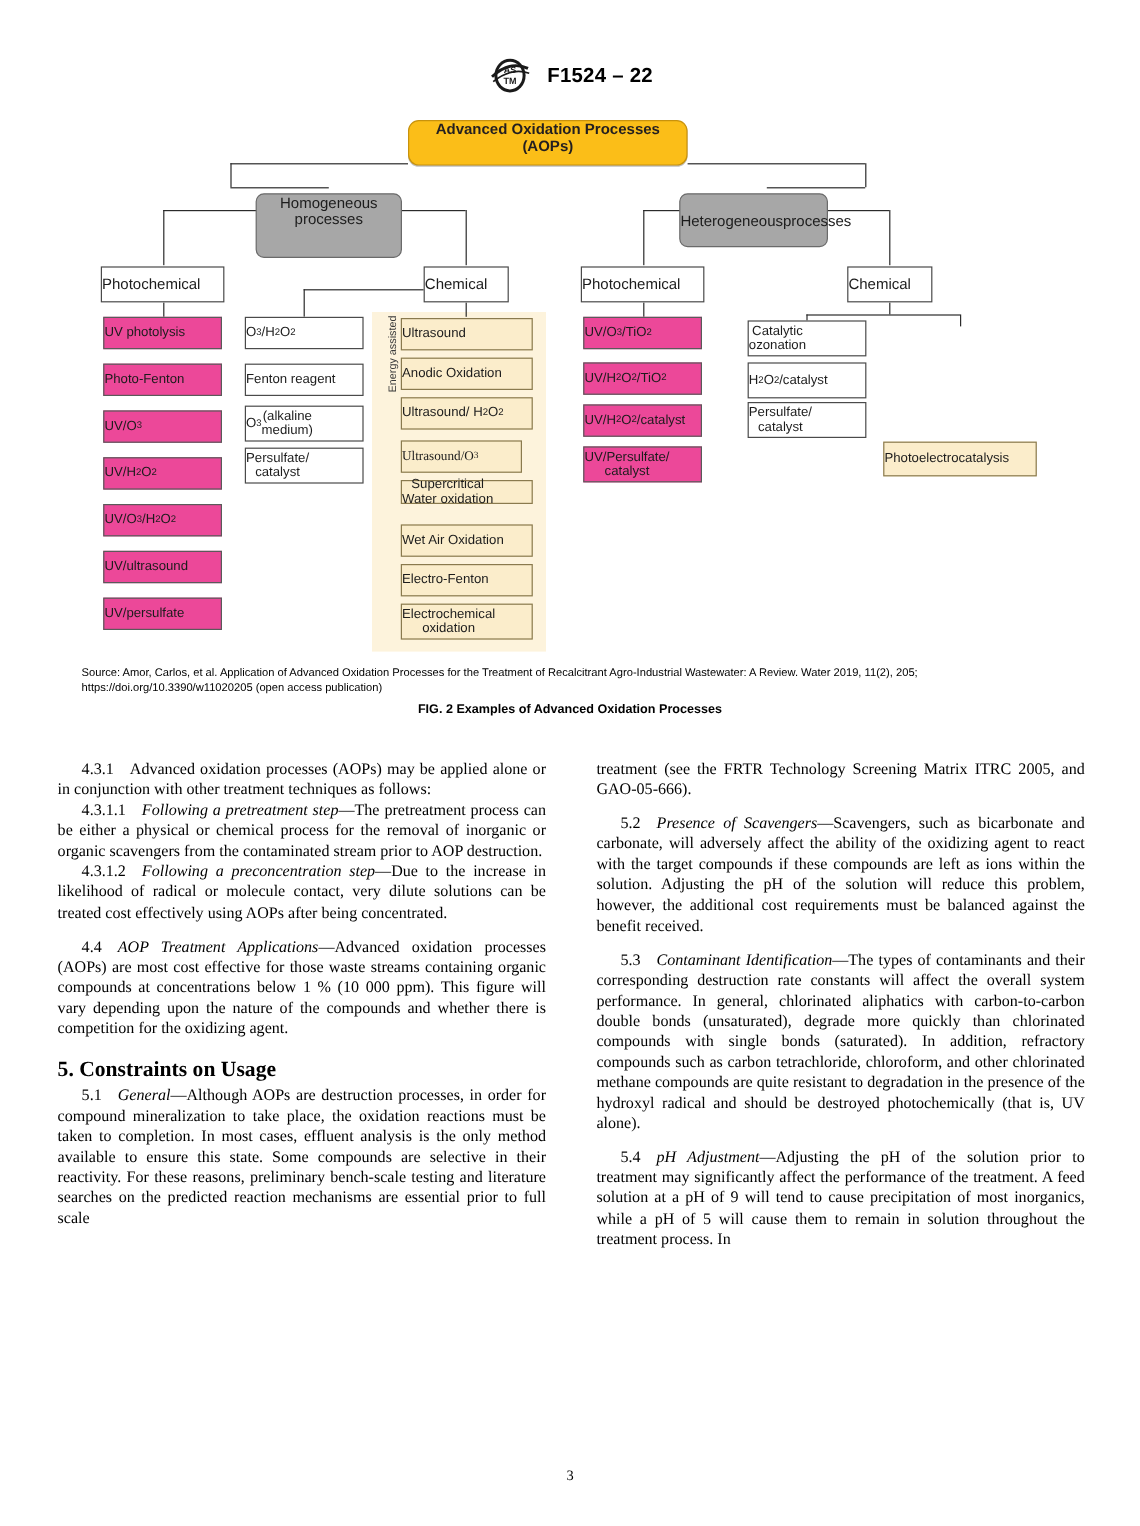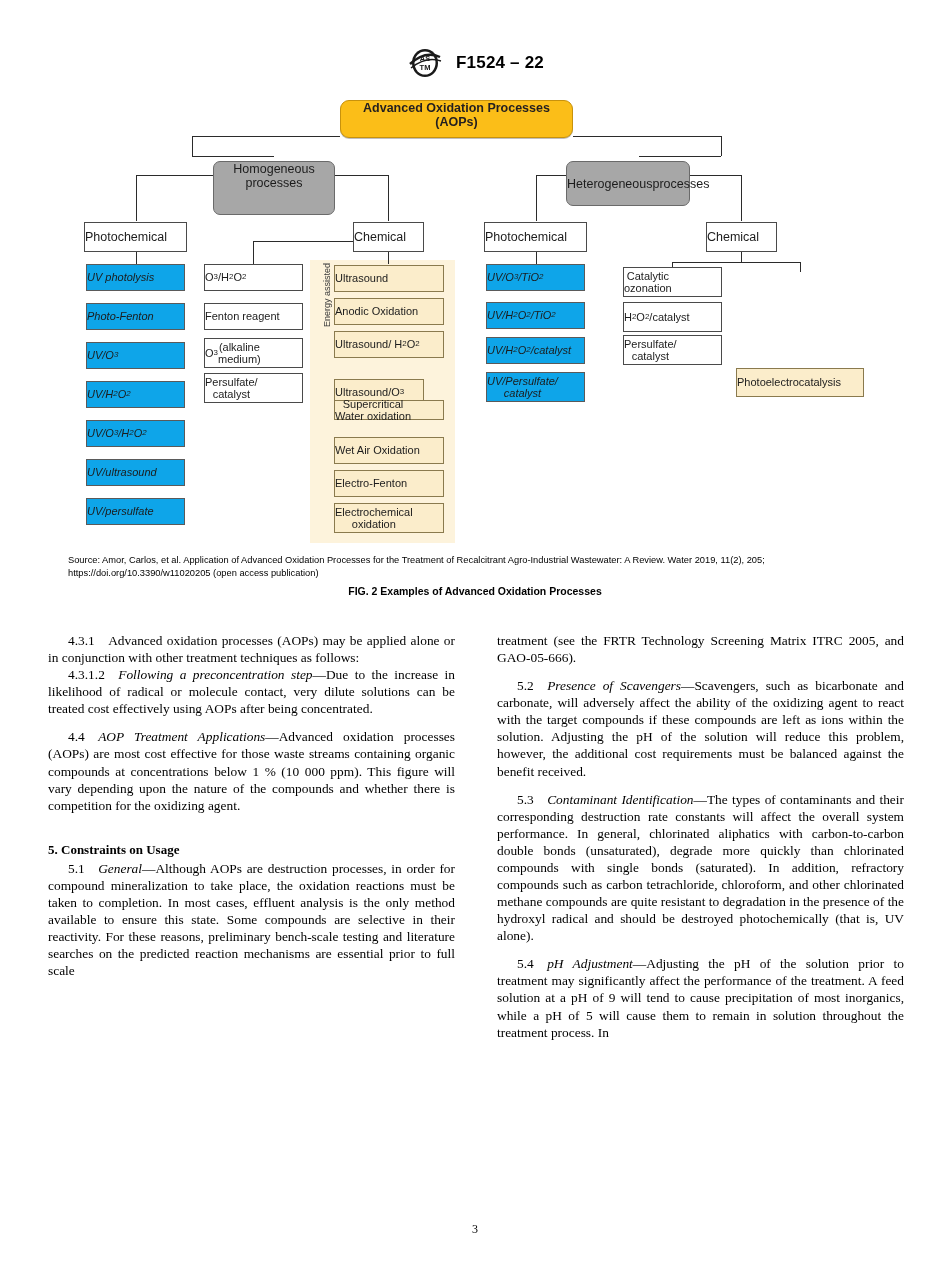--- a/index.html
+++ b/index.html
@@ -72,25 +72,24 @@
     font-size: 12.5px;
     color: #1c1c1c;
   }
   .node-cat {
     background: #ffffff;
     border: 1px solid #4a4a4a;
     font-size: 12.5px;
     color: #1c1c1c;
   }
   .node-gray {
-    background: #0ea5e9;
+    background: #ec4899;
     border: 1px solid #5a5a5a;
     font-size: 11px;
     color: #1c1c1c;
-    font-style: italic;
   }
   .node-white {
     background: #ffffff;
     border: 1px solid #4a4a4a;
     font-size: 11px;
     color: #1c1c1c;
   }
   .node-cream {
     background: #FBEDCB;
     border: 1px solid #8a7games;
@@ -160,22 +159,22 @@
     text-justify: inter-word;
     font-size: 13.4px;
     line-height: 1.275;
     text-indent: 20px;
     hyphens: none;
   }
   .para.no-indent { text-indent: 0; }
   .para + .para { margin-top: 0; }
   .para.spaced { margin-top: 11px; }
   .sec-head {
-    margin: 28px 0 2px 0;
-    font-size: 13px;
+    margin: 16px 0 2px 0;
+    font-size: 18px;
     font-weight: bold;
     text-indent: 0;
   }
   .run-in { font-style: italic; }
 
   .page-number {
     position: absolute;
     top: 1222px;
     left: 0;
     width: 950px;
@@ -269,21 +268,21 @@
     <div id="homo-chem-list">
         <div class="node node-white" style="left: 204px; width: 99px; top: 169px; height: 27px;">O<sub>3</sub>/H<sub>2</sub>O<sub>2</sub></div>
         <div class="node node-white" style="left: 204px; width: 99px; top: 208px; height: 27px;">Fenton reagent</div>
         <div class="node node-white" style="left: 204px; width: 99px; top: 243px; height: 30px;">O<sub>3</sub> (alkaline<br>medium)</div>
         <div class="node node-white" style="left: 204px; width: 99px; top: 278px; height: 30px;">Persulfate/<br>catalyst</div>
       </div>
     <div id="energy-list">
         <div class="node node-cream" style="left: 334px; width: 110px; top: 170px; height: 27px;">Ultrasound</div>
         <div class="node node-cream" style="left: 334px; width: 110px; top: 203px; height: 27px;">Anodic Oxidation</div>
         <div class="node node-cream" style="left: 334px; width: 110px; top: 236px; height: 27px;">Ultrasound/ H<sub>2</sub>O<sub>2</sub></div>
-        <div class="node node-cream" style="left: 334px; width: 90px; top: 284px; height: 27px;">Ultrasound/O<sub>3</sub></div>
+        <div class="node node-cream" style="left: 334px; width: 101px; top: 272px; height: 27px; font-family: Liberation Serif, serif;">Ultrasound/O<sub>3</sub></div>
         <div class="node node-cream" style="left: 334px; width: 110px; top: 305px; height: 20px;">Supercritical<br>Water oxidation</div>
         <div class="node node-cream" style="left: 334px; width: 110px; top: 342px; height: 27px;">Wet Air Oxidation</div>
         <div class="node node-cream" style="left: 334px; width: 110px; top: 375px; height: 27px;">Electro-Fenton</div>
         <div class="node node-cream" style="left: 334px; width: 110px; top: 408px; height: 30px;">Electrochemical<br>oxidation</div>
       </div>
     <div id="hetero-photo-list">
         <div class="node node-gray" style="left: 486px; width: 99px; top: 169px; height: 27px;">UV/O<sub>3</sub>/TiO<sub>2</sub></div>
         <div class="node node-gray" style="left: 486px; width: 99px; top: 207px; height: 27px;">UV/H<sub>2</sub>O<sub>2</sub>/TiO<sub>2</sub></div>
         <div class="node node-gray" style="left: 486px; width: 99px; top: 242px; height: 27px;">UV/H<sub>2</sub>O<sub>2</sub>/catalyst</div>
         <div class="node node-gray" style="left: 486px; width: 99px; top: 277px; height: 30px;">UV/Persulfate/<br>catalyst</div>
@@ -298,20 +297,21 @@
   </div>
 </div>
 
 <div class="fig-source">Source: Amor, Carlos, et al. Application of Advanced Oxidation Processes for the Treatment of Recalcitrant Agro-Industrial Wastewater: A Review. Water 2019, 11(2), 205; https://doi.org/10.3390/w11020205 (open access publication)</div>
 <div class="fig-title">FIG. 2 Examples of Advanced Oxidation Processes</div>
 
 <div class="body-cols">
   <div class="col">
     <div id="left-paras">
         <p class="para">4.3.1 Advanced oxidation processes (AOPs) may be applied alone or in conjunction with other treatment techniques as follows:</p>
+        <p class="para">4.3.1.1 <span class="run-in">Following a pretreatment step</span>—The pretreatment process can be either a physical or chemical process for the removal of inorganic or organic scavengers from the contaminated stream prior to AOP destruction.</p>
         <p class="para">4.3.1.2 <span class="run-in">Following a preconcentration step</span>—Due to the increase in likelihood of radical or molecule contact, very dilute solutions can be treated cost effectively using AOPs after being concentrated.</p>
         <p class="para spaced">4.4 <span class="run-in">AOP Treatment Applications</span>—Advanced oxidation processes (AOPs) are most cost effective for those waste streams containing organic compounds at concentrations below 1 % (10 000 ppm). This figure will vary depending upon the nature of the compounds and whether there is competition for the oxidizing agent.</p>
       </div>
     <h3 class="sec-head">5.  Constraints on Usage</h3>
     <div id="left-paras-after">
         <p class="para">5.1 <span class="run-in">General</span>—Although AOPs are destruction processes, in order for compound mineralization to take place, the oxidation reactions must be taken to completion. In most cases, effluent analysis is the only method available to ensure this state. Some compounds are selective in their reactivity. For these reasons, preliminary bench-scale testing and literature searches on the predicted reaction mechanisms are essential prior to full scale</p>
       </div>
   </div>
   <div class="col">
     <div id="right-paras">

